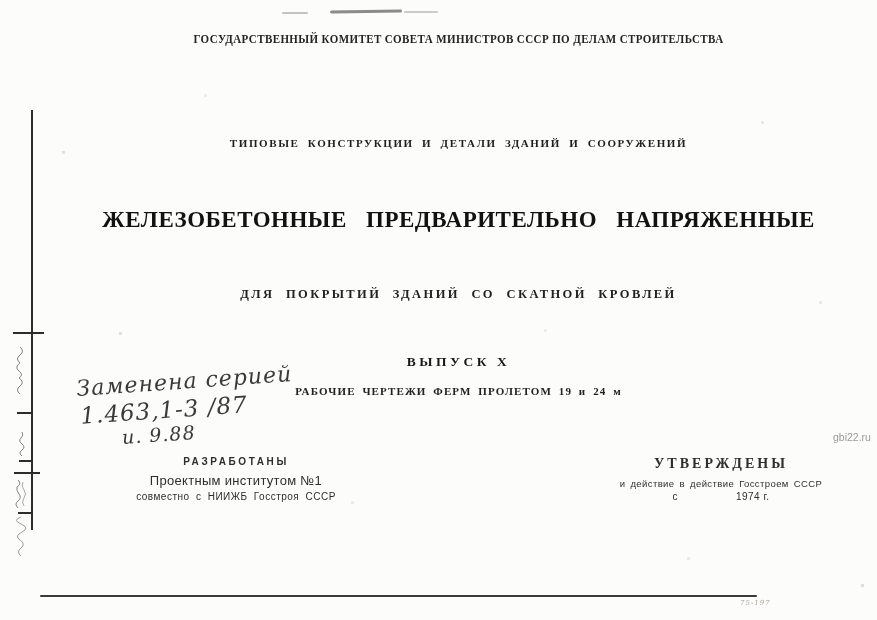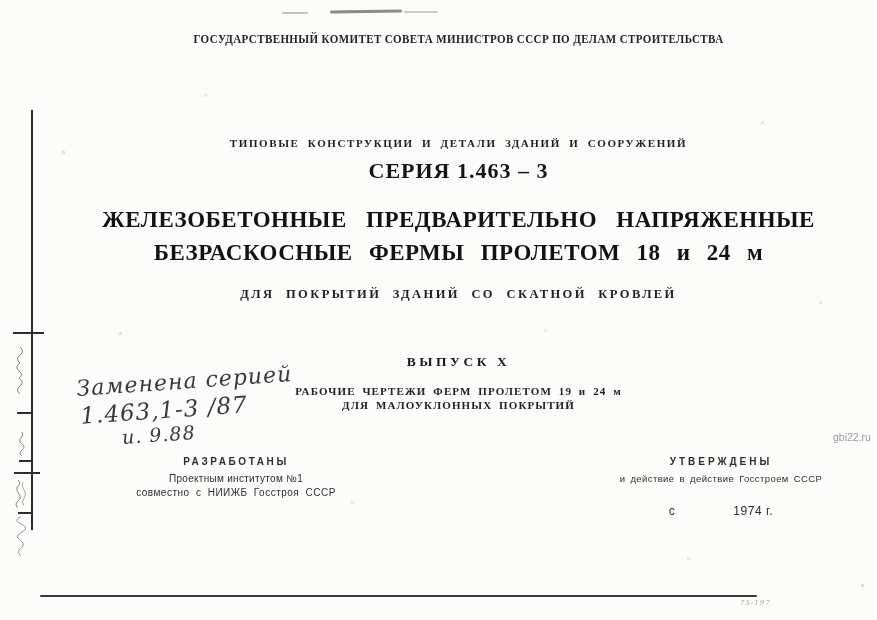--- a/index.html
+++ b/index.html
@@ -27,28 +27,28 @@
     font-family:"DejaVu Serif", serif;font-style:italic;
     color:#3a3a3a;transform:rotate(-4deg);letter-spacing:1px;
   }
   .handnote .hn1{font-size:22px;}
   .handnote .hn2{font-size:23px;margin:2px 0 0 2px;}
   .handnote .hn3{font-size:19px;margin:0 0 0 42px;}
 
   .devblock{left:112px;top:456px;width:248px;text-align:center;
     font-family:Liberation Sans, sans-serif;color:#2e2e2e;}
   .devblock .hd{font-size:10px;font-weight:bold;letter-spacing:2.6px;}
-  .devblock .l1{font-size:10px;margin-top:6px;letter-spacing:.3px;}
+  .devblock .l1{font-size:13px;margin-top:6px;letter-spacing:.3px;}
   .devblock .l2{font-size:10px;margin-top:3px;letter-spacing:.5px;word-spacing:3px;}
 
   .appblock{left:592px;top:456px;width:258px;text-align:center;
     font-family:"Liberation Sans", sans-serif;color:#2e2e2e;}
-  .appblock .hd{font-size:10px;font-weight:bold;letter-spacing:3px;}
+  .appblock .hd{font-size:14px;font-weight:bold;letter-spacing:3px;font-family:Liberation Serif, serif;}
   .appblock .l1{font-size:9.5px;margin-top:6px;letter-spacing:.4px;word-spacing:2px;}
-  .appblock .l2{font-size:12px;margin-top:20px;letter-spacing:.5px;}
+  .appblock .l2{font-size:10px;margin-top:2px;letter-spacing:.5px;}
   .appblock .l2 .gap{display:inline-block;width:58px;}
 
   .watermark{left:833px;top:431px;font-family:"Liberation Sans", sans-serif;
     font-size:10.5px;color:#9a9a9a;}
 
   .vrule{left:31px;top:110px;width:2px;height:420px;background:#2d2d2d;}
   .tick{height:1.5px;background:#2d2d2d;}
   .t1{left:13px;top:332px;width:31px;}
   .t2{left:17px;top:412px;width:15px;}
   .t3{left:19px;top:460px;width:13px;}
@@ -83,30 +83,27 @@
 <div class="page">
 
   <div class="abs smudge1"></div>
   <div class="abs smudge2"></div>
   <div class="abs smudge3"></div>
   <div class="abs specks"></div>
 
   <div class="abs center-row authority">ГОСУДАРСТВЕННЫЙ КОМИТЕТ СОВЕТА МИНИСТРОВ СССР ПО ДЕЛАМ СТРОИТЕЛЬСТВА</div>
 
   <div class="abs center-row collection">ТИПОВЫЕ КОНСТРУКЦИИ И ДЕТАЛИ ЗДАНИЙ И СООРУЖЕНИЙ</div>
-  <div class="abs center-row series">СЕРИЯ 1.463 – 3</div>
 
   <div class="abs center-row title1">ЖЕЛЕЗОБЕТОННЫЕ ПРЕДВАРИТЕЛЬНО НАПРЯЖЕННЫЕ</div>
-  <div class="abs center-row title2">БЕЗРАСКОСНЫЕ ФЕРМЫ ПРОЛЕТОМ 18 и 24 м</div>
   <div class="abs center-row issue">ВЫПУСК X</div>
 
   <div class="abs center-row application">ДЛЯ ПОКРЫТИЙ ЗДАНИЙ СО СКАТНОЙ КРОВЛЕЙ</div>
   <div class="abs center-row issue-desc">
     <div>РАБОЧИЕ ЧЕРТЕЖИ ФЕРМ ПРОЛЕТОМ 19 и 24 м</div>
-    <div>ДЛЯ МАЛОУКЛОННЫХ ПОКРЫТИЙ</div>
   </div>
 
   <div class="abs handnote">
     <div class="hn1">Заменена серией</div>
     <div class="hn2">1.463,1-3 /87</div>
     <div class="hn3">и. 9.88</div>
   </div>
 
   <div class="abs devblock">
     <div class="hd">РАЗРАБОТАНЫ</div>

